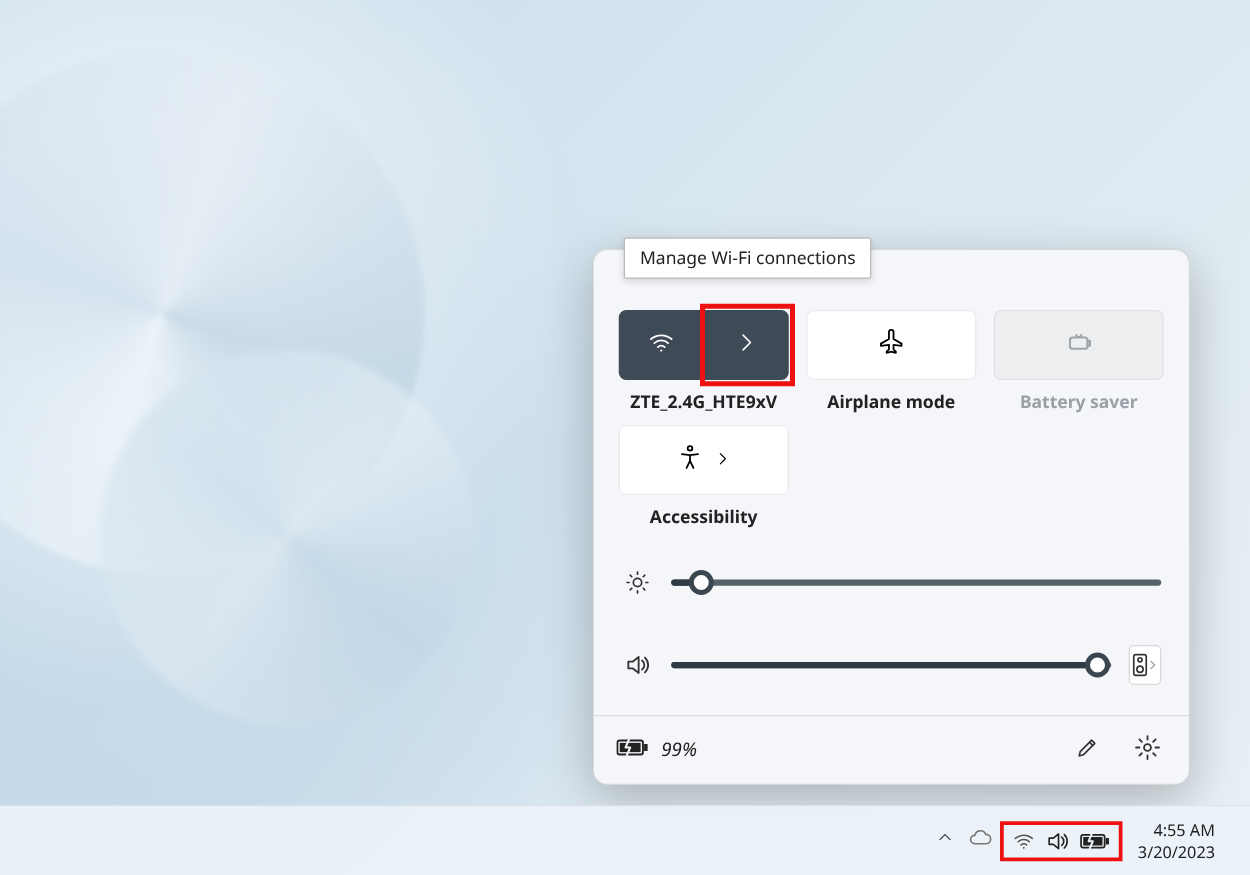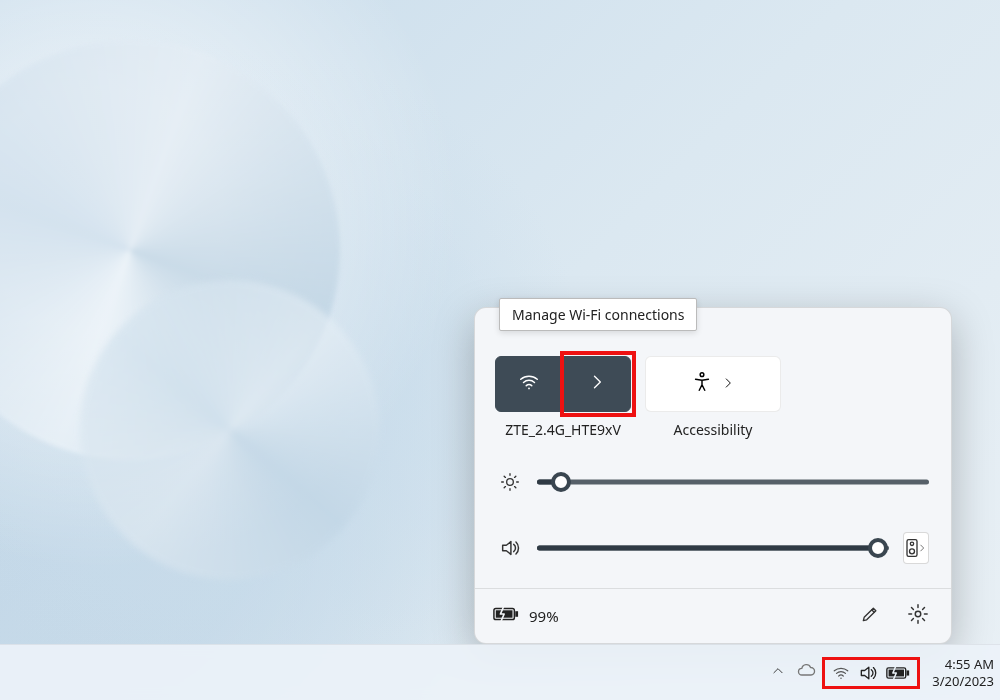--- a/index.html
+++ b/index.html
@@ -32,45 +32,45 @@
     filter: blur(3px);
     opacity:0.55;
   }
 
   
   .taskbar {
     position: absolute; left:0; right:0; bottom:0; height:56px;
     background: rgba(235,242,248,0.92);
     border-top: 1px solid rgba(0,0,0,0.06);
     display:flex; align-items:center; justify-content:flex-end;
-    padding: 0 0;
+    padding: 0 22px;
     backdrop-filter: blur(6px);
   }
   .tray-overflow { width:28px; text-align:center; color:#333; font-size:14px; cursor:pointer; }
   .tray-weather { width:28px; text-align:center; color:#777; font-size:17px; cursor:pointer; }
   .tray-status {
     display:flex; align-items:center; gap:8px;
     padding:4px 8px; margin:0 4px;
     cursor:pointer;
   }
   .tray-status.highlight { outline:3px solid #e11; outline-offset:-1px; }
   .tray-status svg { display:block; }
   .clock { text-align:right; line-height:1.25; color:#222; font-size:13px; padding:0 6px 0 10px; cursor:pointer; }
 
   
   .panel {
-    position:absolute; right:48px; bottom:56px;
+    position:absolute; right:48px; bottom:72px;
     width:478px;
     background:#f4f6f9;
     border:1px solid rgba(0,0,0,0.12);
     border-radius:12px;
     box-shadow:0 12px 40px rgba(0,0,0,0.25);
     overflow:visible;
   }
-  .panel-inner { padding:18px 20px 0 20px; }
+  .panel-inner { padding:18px 20px 0 20px;font-weight:bold; }
   .tooltip {
     position:absolute; top:-10px; left:24px;
     background:#fff; border:1px solid #bbb;
     padding:6px 12px; font-size:14px; color:#222;
     border-radius:2px;
     box-shadow:0 2px 6px rgba(0,0,0,0.12);
     z-index:5;
   }
 
   .tile-grid {
@@ -132,21 +132,21 @@
     border:1px solid rgba(0,0,0,0.15); border-radius:4px; background:#fff; cursor:pointer;
     color:#333;
   }
 
   
   .panel-footer {
     border-top:1px solid rgba(0,0,0,0.1);
     display:flex; align-items:center; justify-content:space-between;
     padding:12px 18px;
   }
-  .battery-status { display:flex; align-items:center; gap:10px; color:#222; font-size:15px; cursor:pointer;}
+  .battery-status { display:flex; align-items:center; gap:10px; color:#222; font-size:15px; cursor:pointer;font-style:italic;}
   .footer-actions { display:flex; gap:18px; }
   .footer-btn { width:30px; height:30px; display:flex; align-items:center;justify-content:center; color:#333; cursor:pointer; border-radius:4px; }
 
   svg { stroke:currentColor; fill:none; stroke-width:1.6; stroke-linecap:round; stroke-linejoin:round; }
 </style>
 </head>
 <body>
 
 <div class="wallpaper"></div>
 
@@ -174,21 +174,43 @@
               <svg width="20" height="20" viewBox="0 0 24 24">
                   <path d="M9 5l7 7-7 7"></path>
                 </svg>
             </span>
           </div>
         </div>
         <div class="tile-label">ZTE_2.4G_HTE9xV</div>
       </div>
 
 
-
+      <div class="tile-cell">
+        <div class="tile">
+          <span>
+            <svg width="22" height="22" viewBox="0 0 24 24">
+                <path d="M10 3v6L3 13v2l7-1v4l-2 2v1l4-1 4 1v-1l-2-2v-4l7 1v-2l-7-4V3a2 2 0 0 0-4 0z"></path>
+              </svg>
+          </span>
+        </div>
+        <div class="tile-label">Airplane mode</div>
+      </div>
+
+      <div class="tile-cell">
+        <div class="tile disabled">
+          <span>
+            <svg width="24" height="24" viewBox="0 0 24 24">
+                <rect x="5" y="8" width="14" height="9" rx="2"></rect>
+                <rect x="19" y="10.5" width="2" height="4"></rect>
+                <path d="M10 6c0 2 4 2 4 0"></path>
+              </svg>
+          </span>
+        </div>
+        <div class="tile-label disabled-label">Battery saver</div>
+      </div>
 
       <div class="tile-cell">
         <div class="tile">
           <div class="tile-with-arrow">
             <span>
               <svg width="22" height="22" viewBox="0 0 24 24">
                   <circle cx="12" cy="4" r="2"></circle>
                   <path d="M5 9l7 1 7-1M12 10v5m0 0l-3 6m3-6l3 6"></path>
                 </svg>
             </span>

